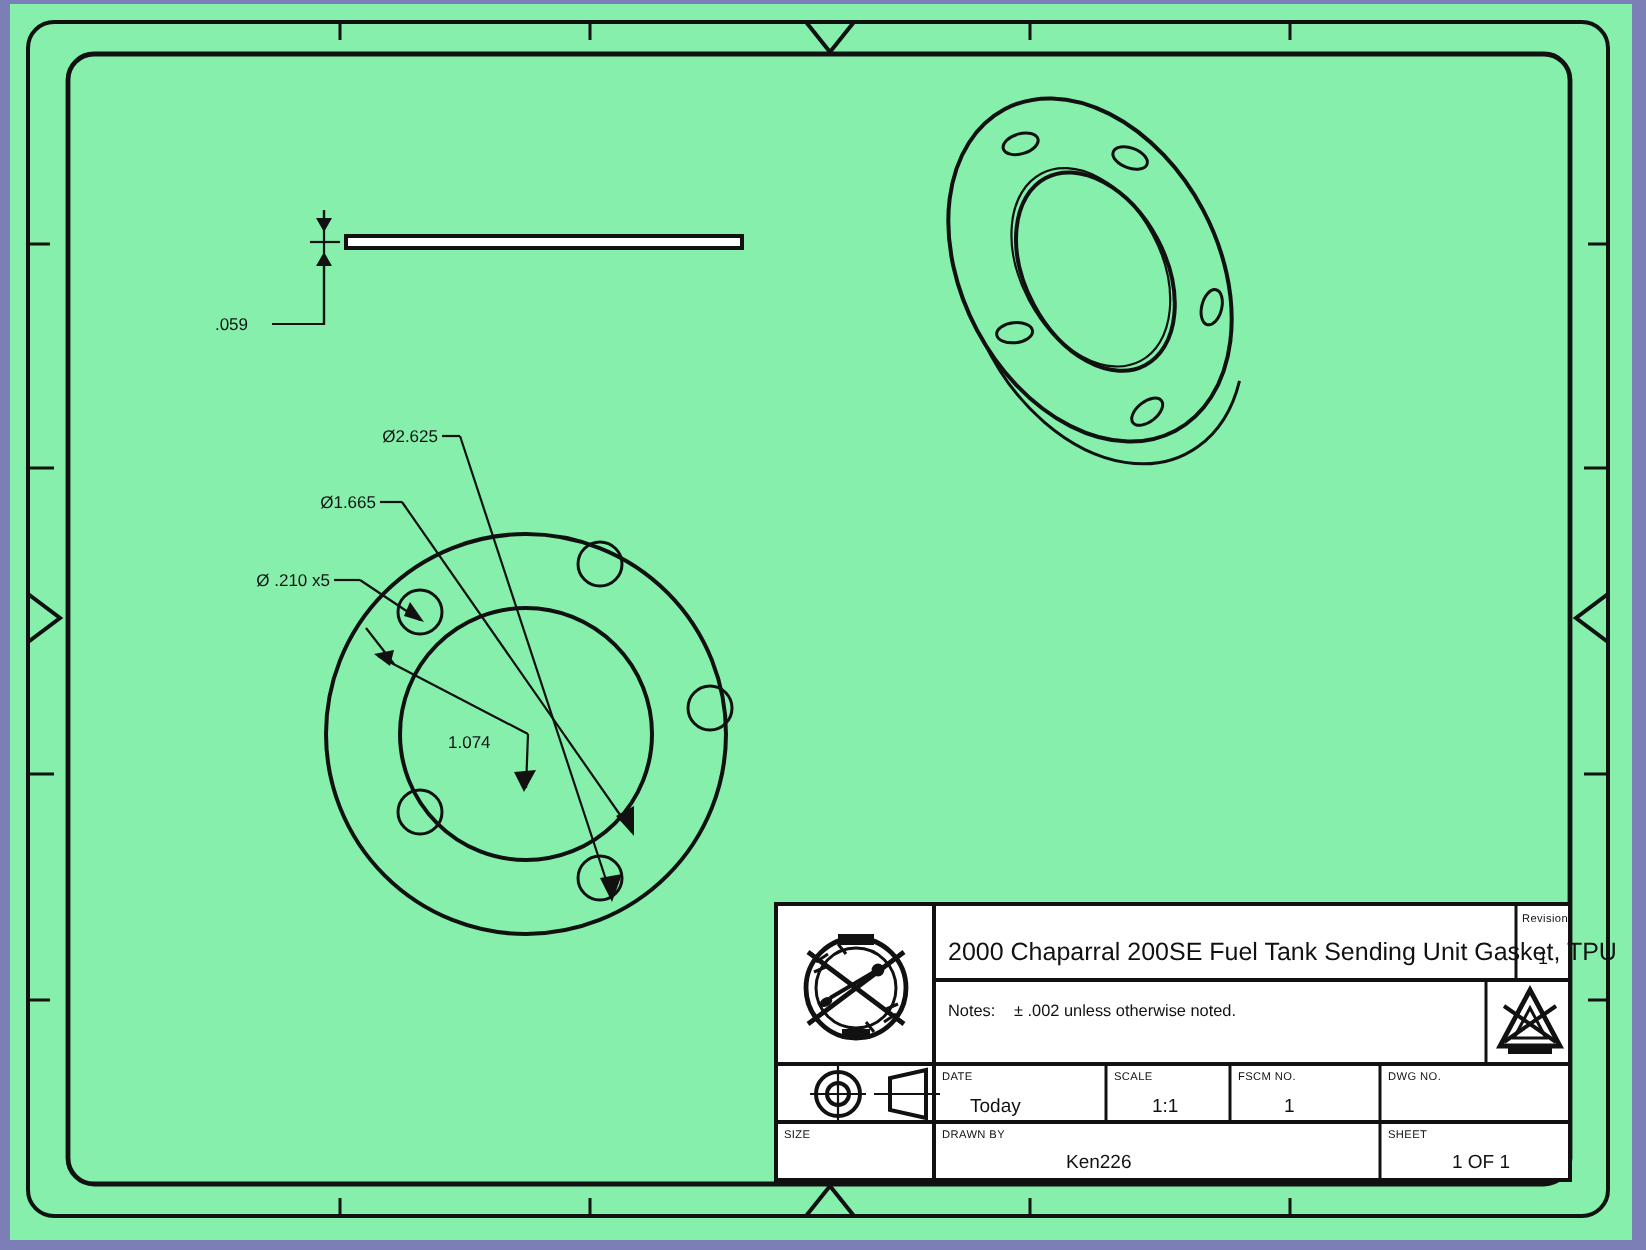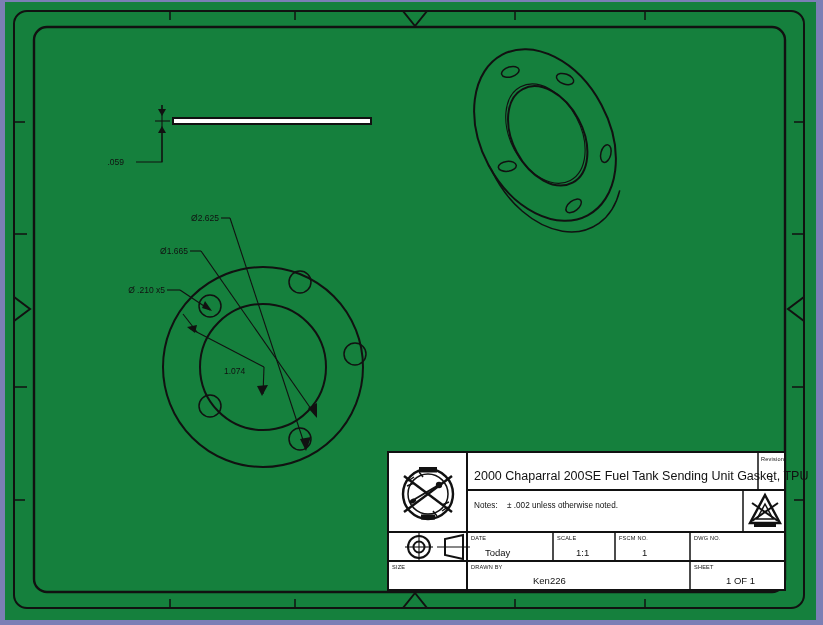--- a/index.html
+++ b/index.html
@@ -11,21 +11,21 @@
   #root{position:relative;width:823px;height:625px;background:#fdfdfd;overflow:hidden;}
 
   
   .edge-strip{position:absolute;background:#7b7fb5;}
   #strip-left{left:0;top:0;width:5px;height:625px;}
   #strip-right{right:0;top:0;width:7px;height:625px;}
   #strip-bottom{left:0;bottom:0;width:823px;height:5px;}
   #strip-top{left:0;top:0;width:823px;height:2px;}
 
   
-  #sheet{position:absolute;left:5px;top:2px;width:811px;height:618px;background:#15803d;}
+  #sheet{position:absolute;left:5px;top:2px;width:811px;height:618px;background:#86efac;}
 
   svg.layer{position:absolute;left:0;top:0;overflow:visible;}
 
   .ln{fill:none;stroke:#111;}
   .w1{stroke-width:1.1;}
   .w15{stroke-width:1.5;}
   .w2{stroke-width:2;}
   .w25{stroke-width:2.4;}
   .fillblk{fill:#111;stroke:none;}
   .nofill{fill:none;}

